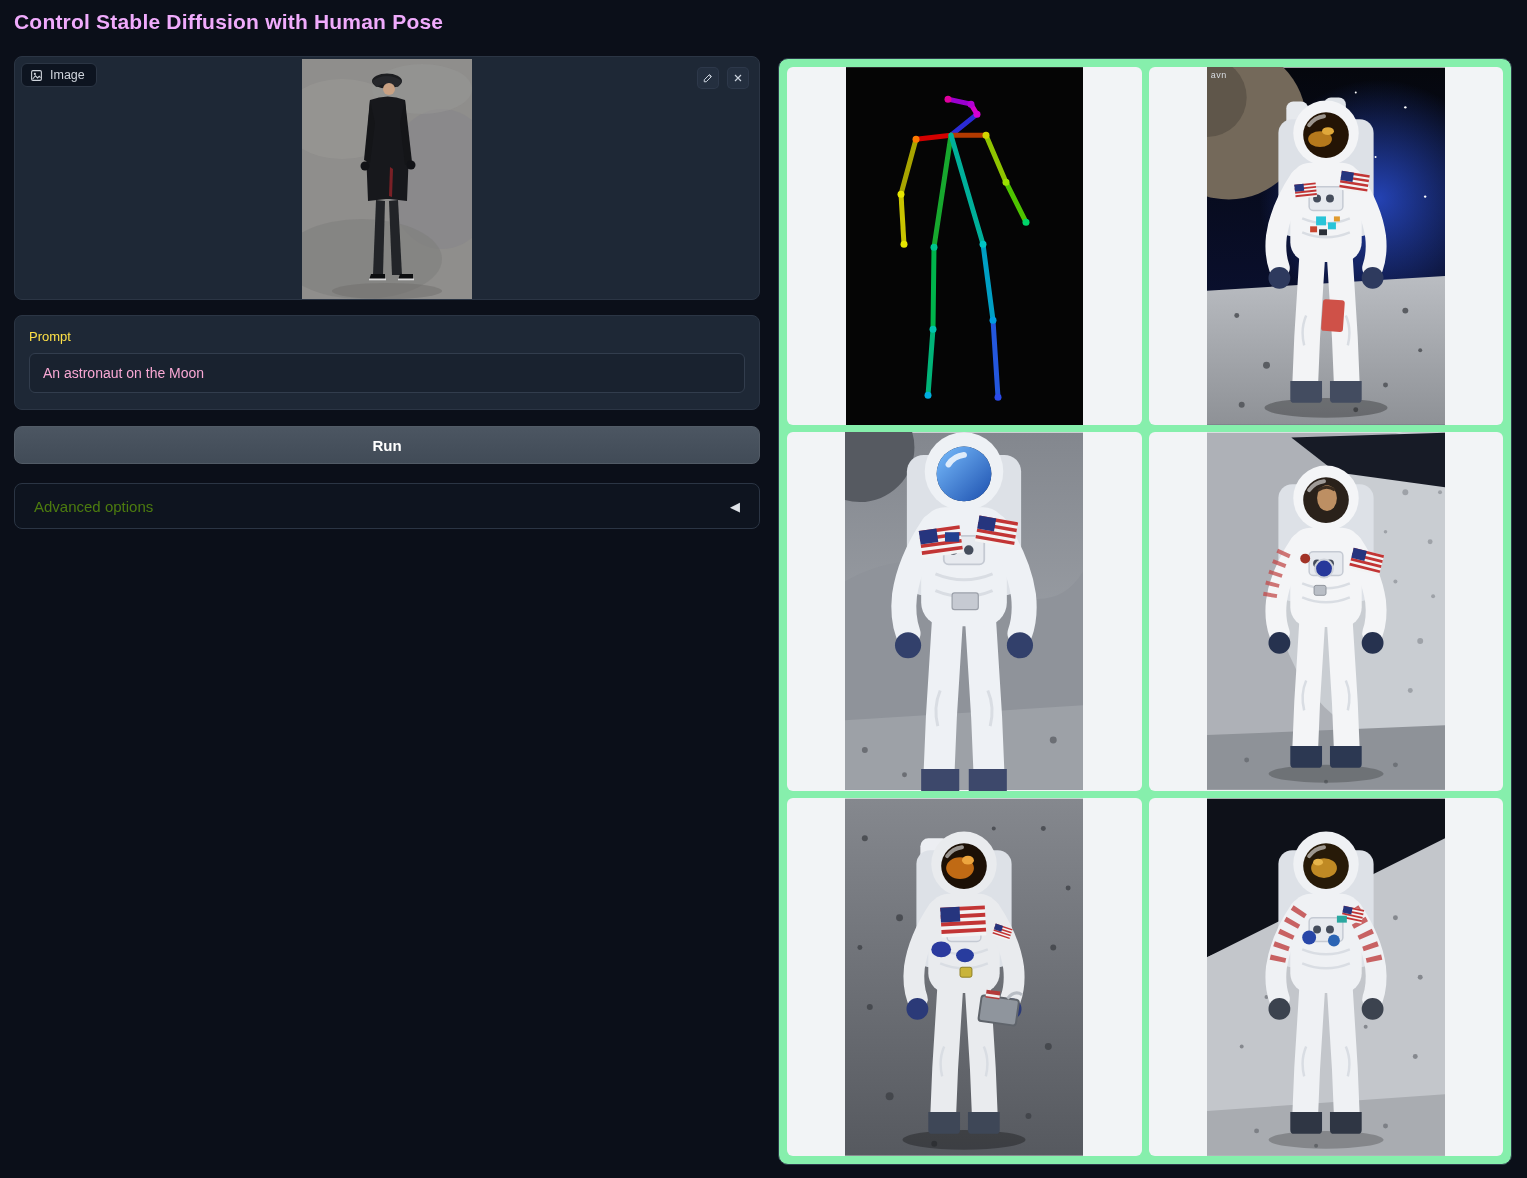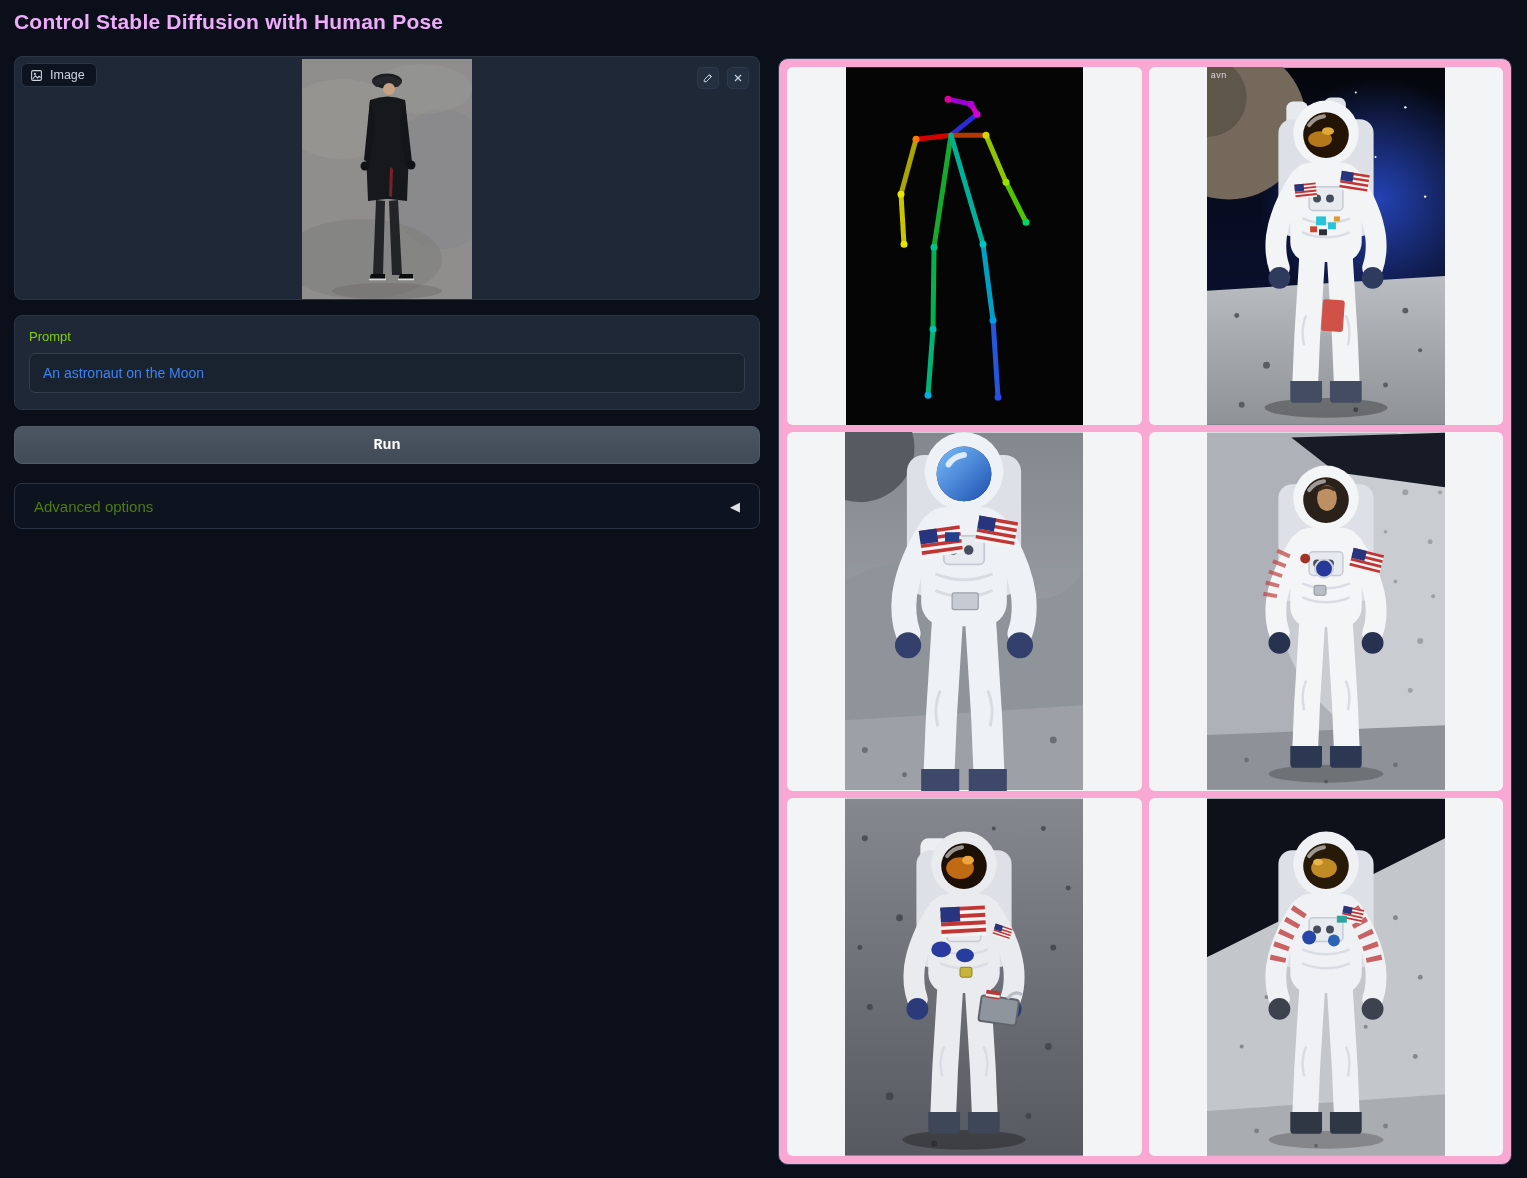--- a/index.html
+++ b/index.html
@@ -12,33 +12,33 @@
   .thumb-wrap svg{display:block;width:170px;height:240px;}
   .chip{position:absolute;left:6px;top:6px;display:flex;align-items:center;gap:7px;
     background:#0d1420;border:1px solid #2b3544;border-radius:6px;padding:4px 11px 4px 8px;
     color:#cfd4dc;font-size:12.5px;}
   .chip svg{width:13px;height:13px;}
   .corner-btns{position:absolute;right:10px;top:10px;display:flex;gap:8px;}
   .icon-btn{width:22px;height:22px;border-radius:5px;background:#242f3f;border:1px solid #33405199;
     display:flex;align-items:center;justify-content:center;cursor:pointer;padding:0;}
   .icon-btn svg{width:12px;height:12px;}
   .prompt-block{left:14px;top:315px;width:746px;height:95px;padding:13px 14px;}
-  .field-label{color:#84cc16;font-size:13px;margin-bottom:9px;}
+  .field-label{color:#fde047;font-size:13px;margin-bottom:9px;}
   .prompt-input{width:100%;height:40px;box-sizing:border-box;background:#19222f;border:1px solid #323d4d;
-    border-radius:6px;color:#3b82f6;font-size:14px;padding:0 13px;font-family:"Liberation Sans",sans-serif;outline:none;}
+    border-radius:6px;color:#f9a8d4;font-size:14px;padding:0 13px;font-family:"Liberation Sans",sans-serif;outline:none;}
   .run-btn{position:absolute;left:14px;top:426px;width:746px;height:38px;border:1px solid #525b66;
     border-radius:8px;background:linear-gradient(#4c5662,#414b57);color:#ffffff;font-weight:700;
-    font-size:15px;font-family:Liberation Mono, monospace;cursor:pointer;text-align:center;}
+    font-size:15px;font-family:Liberation Sans, sans-serif;cursor:pointer;text-align:center;}
   .accordion{position:absolute;left:14px;top:483px;width:746px;height:46px;background:#0e141f;
     border:1px solid #2b3544;border-radius:8px;box-sizing:border-box;display:flex;align-items:center;
     justify-content:space-between;padding:0 19px;cursor:pointer;}
   .accordion .lbl{color:#4d7c0f;font-size:15px;}
   .accordion .arrow{color:#dfe3e8;font-size:13px;}
   
-  .gallery{position:absolute;left:778px;top:58px;width:734px;height:1107px;background:#f9a8d4;
+  .gallery{position:absolute;left:778px;top:58px;width:734px;height:1107px;background:#86efac;
     border:1px solid #2e3a4a;border-radius:10px;box-sizing:border-box;padding:8px;
     display:grid;grid-template-columns:1fr 1fr;grid-auto-rows:1fr;gap:7px;}
   .cell{background:#f2f4f6;border-radius:6px;overflow:hidden;display:flex;align-items:center;
     justify-content:center;position:relative;cursor:pointer;}
   .imgbox{position:relative;width:238px;height:100%;}
   .imgbox svg{display:block;width:100%;height:100%;}
   .watermark{position:absolute;left:4px;top:3px;color:#d8dce2;font-size:9px;letter-spacing:.5px;}
   .hidden-defs{position:absolute;width:0;height:0;}
 </style>
 </head>

